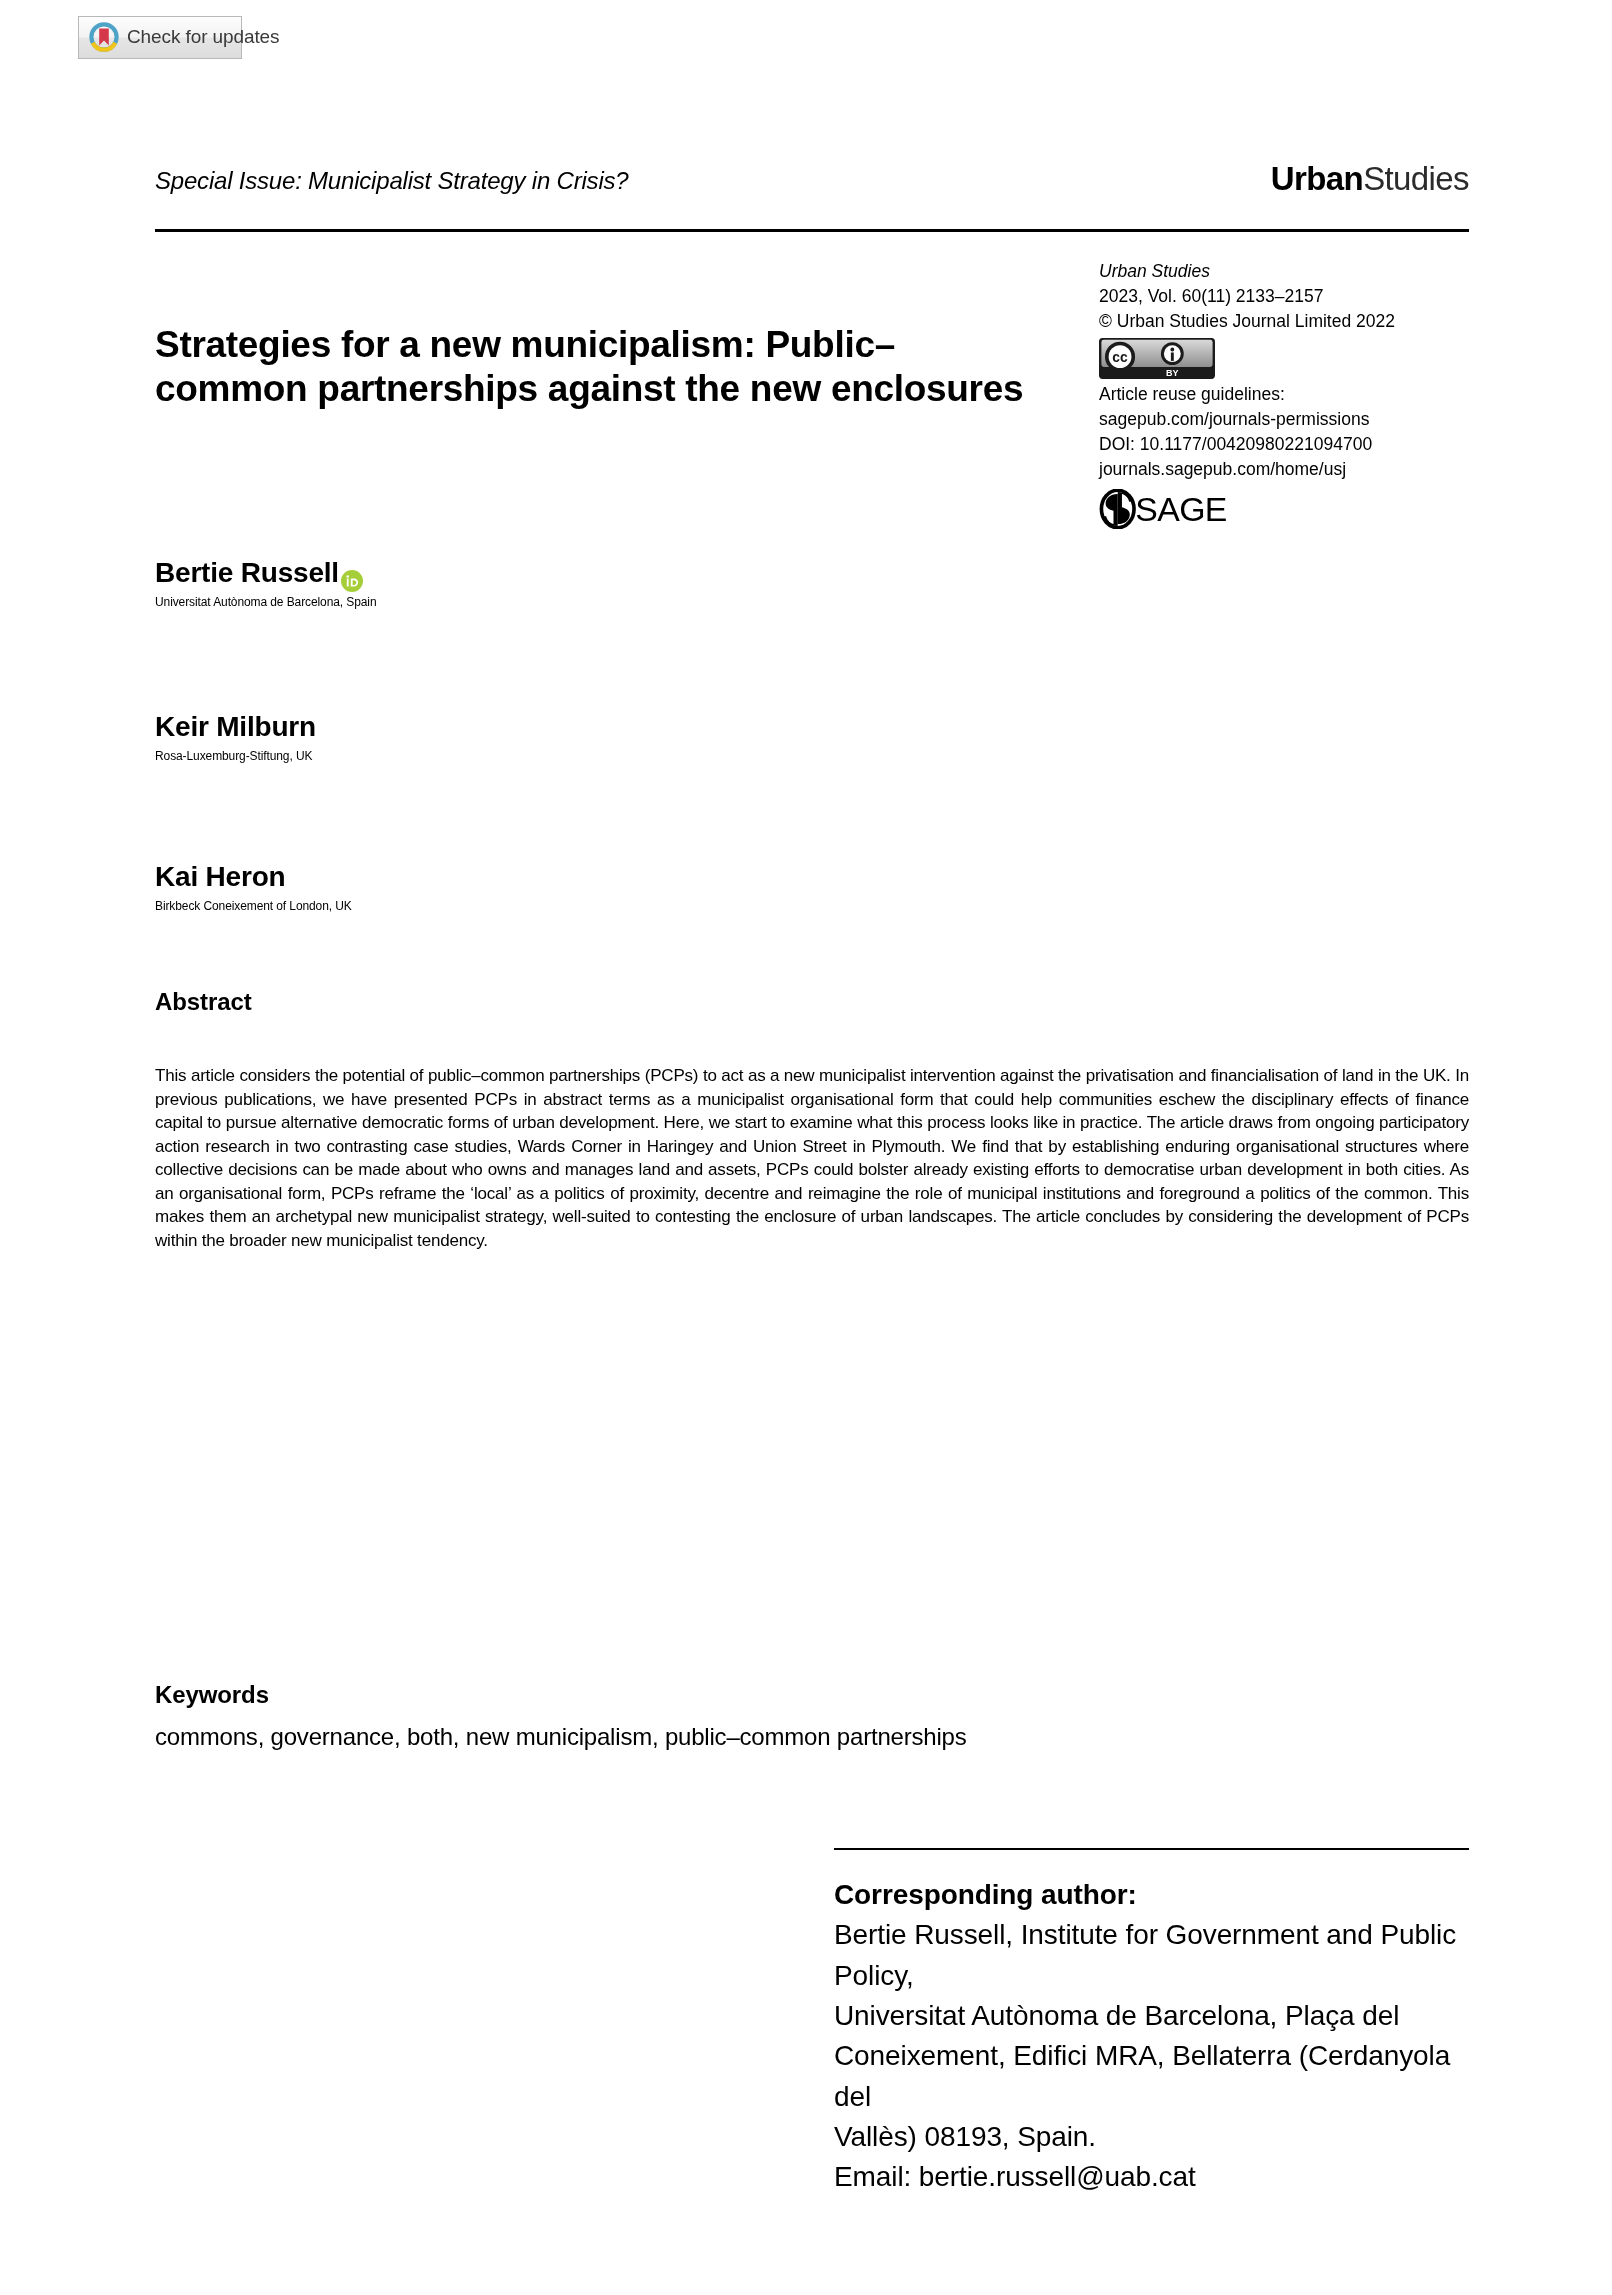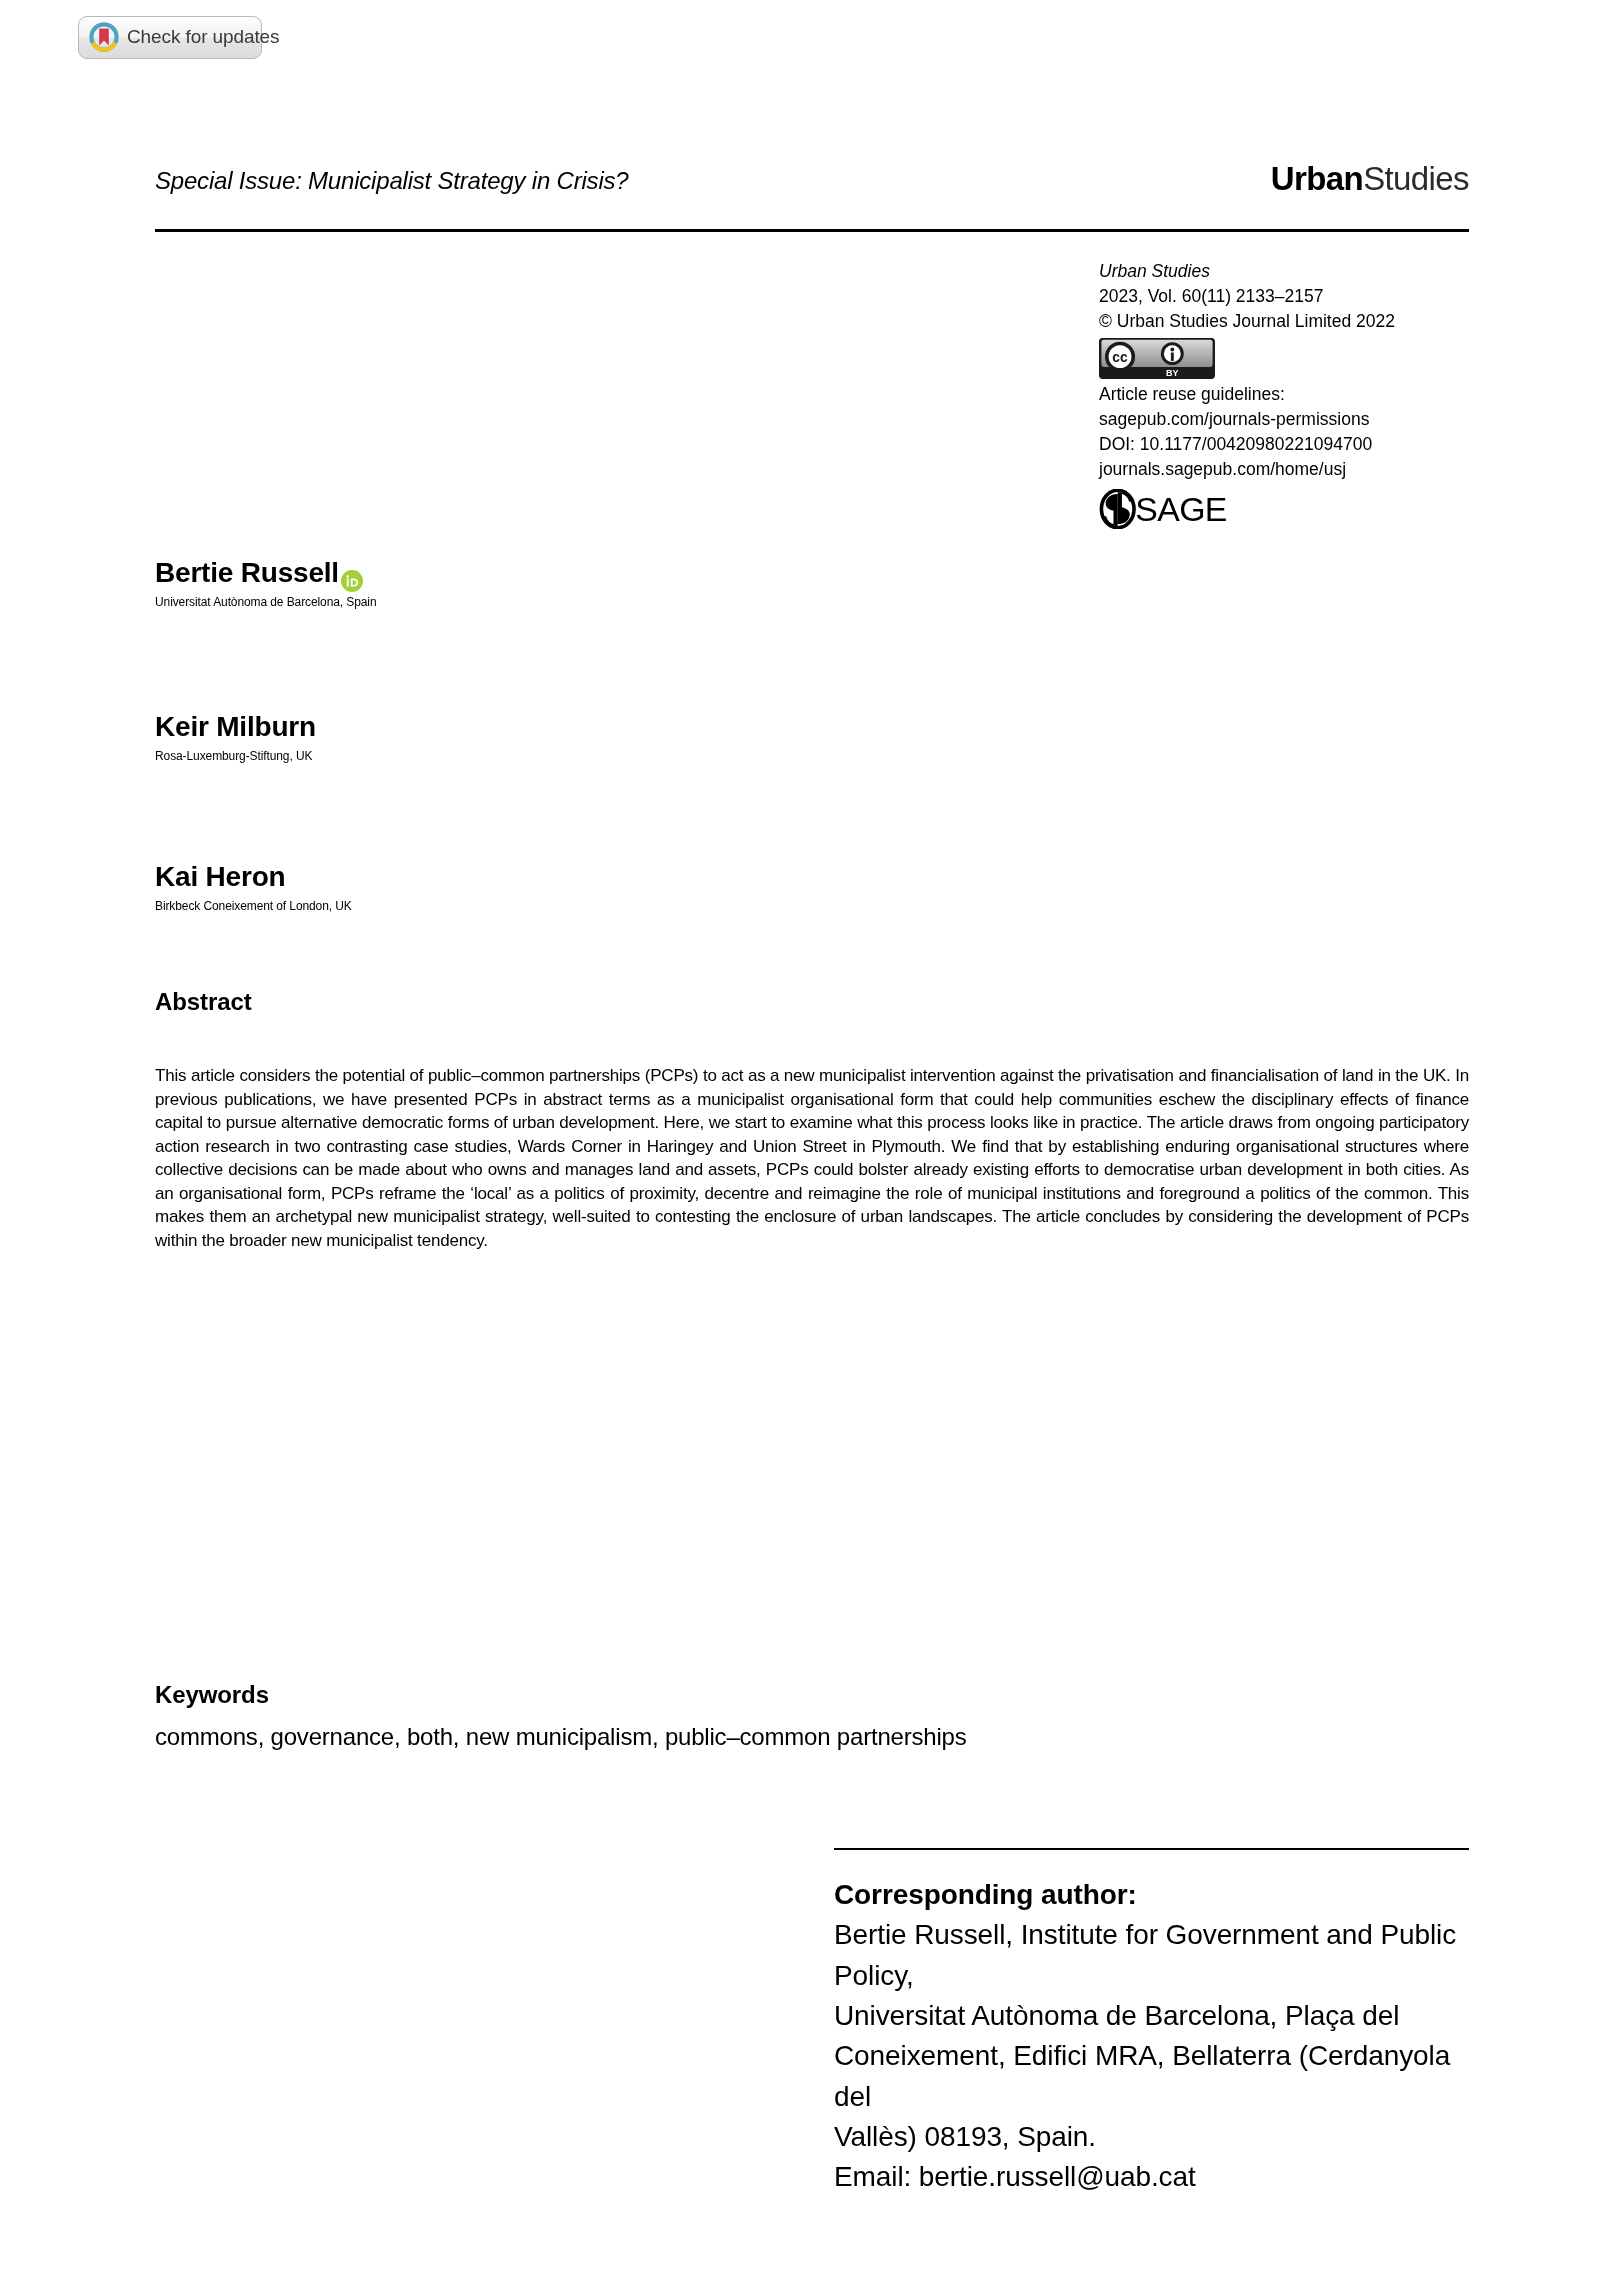--- a/index.html
+++ b/index.html
@@ -17,24 +17,24 @@
     height: 2295px;
     background: #ffffff;
     overflow: hidden;
   }
 
   
   .crossmark-badge {
     position: absolute;
     left: 78px;
     top: 15.7px;
-    width: 184px;
+    width: 164px;
     height: 43px;
     border: 1.2px solid #b8b8b8;
-    border-radius: 9px;
+    border-radius: 0;
     background: linear-gradient(to bottom, #fdfdfd 0%, #f3f3f3 48%, #e6e6e6 52%, #dcdcdc 100%);
     box-sizing: border-box;
     display: flex;
     align-items: center;
     padding-left: 9.6px;
   }
   .crossmark-icon {
     width: 30px;
     height: 30px;
     flex: 0 0 30px;
@@ -225,20 +225,21 @@
   </div>
 
   <div class="running-head">Special Issue: Municipalist Strategy in Crisis?</div>
 
   <div class="masthead">
     <span class="m-bold">Urban</span><span class="m-light">Studies</span>
   </div>
 
   <div class="header-rule"></div>
 
+  <h1 class="article-title">Strategies for a new municipalism: Public–common partnerships against the new enclosures</h1>
 
   <div class="meta-col">
     <div class="journal-name meta-line">Urban Studies</div>
     <div class="meta-line">2023, Vol. 60(11) 2133–2157</div>
     <div class="meta-line">© Urban Studies Journal Limited 2022</div>
 
     <span class="cc-badge">
       <svg viewBox="0 0 193 68" width="116" height="41" xmlns="http://www.w3.org/2000/svg" style="font-size:29px">
         <rect x="0" y="0" width="193" height="68" rx="6" fill="#1b1b1b"></rect>
         <defs>

